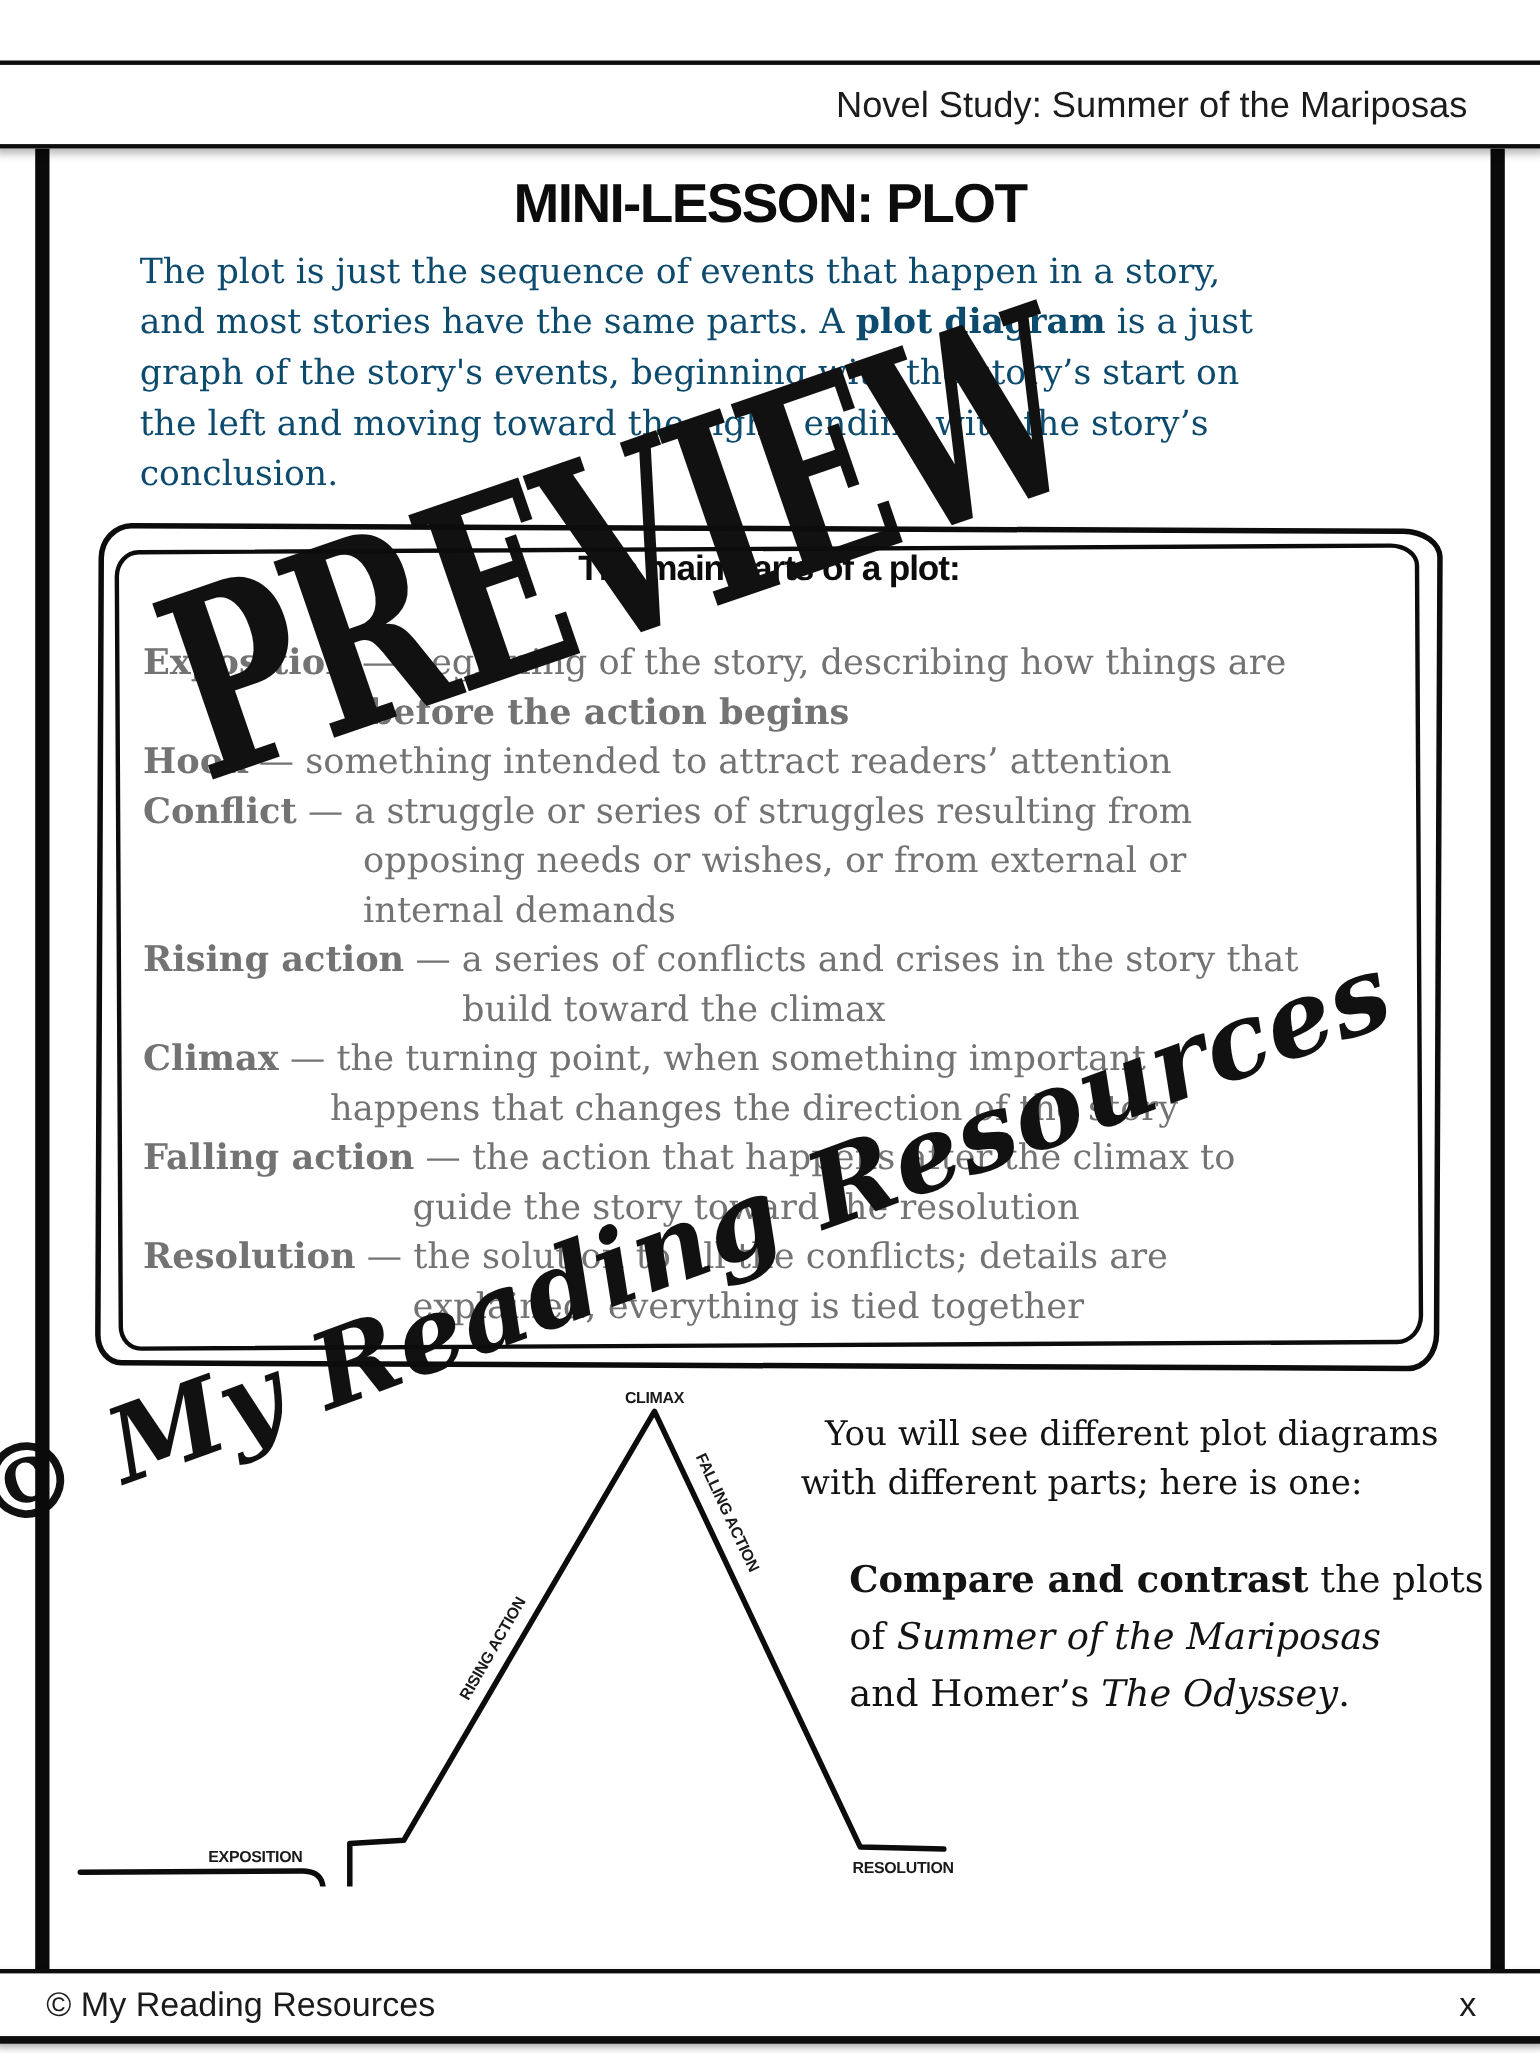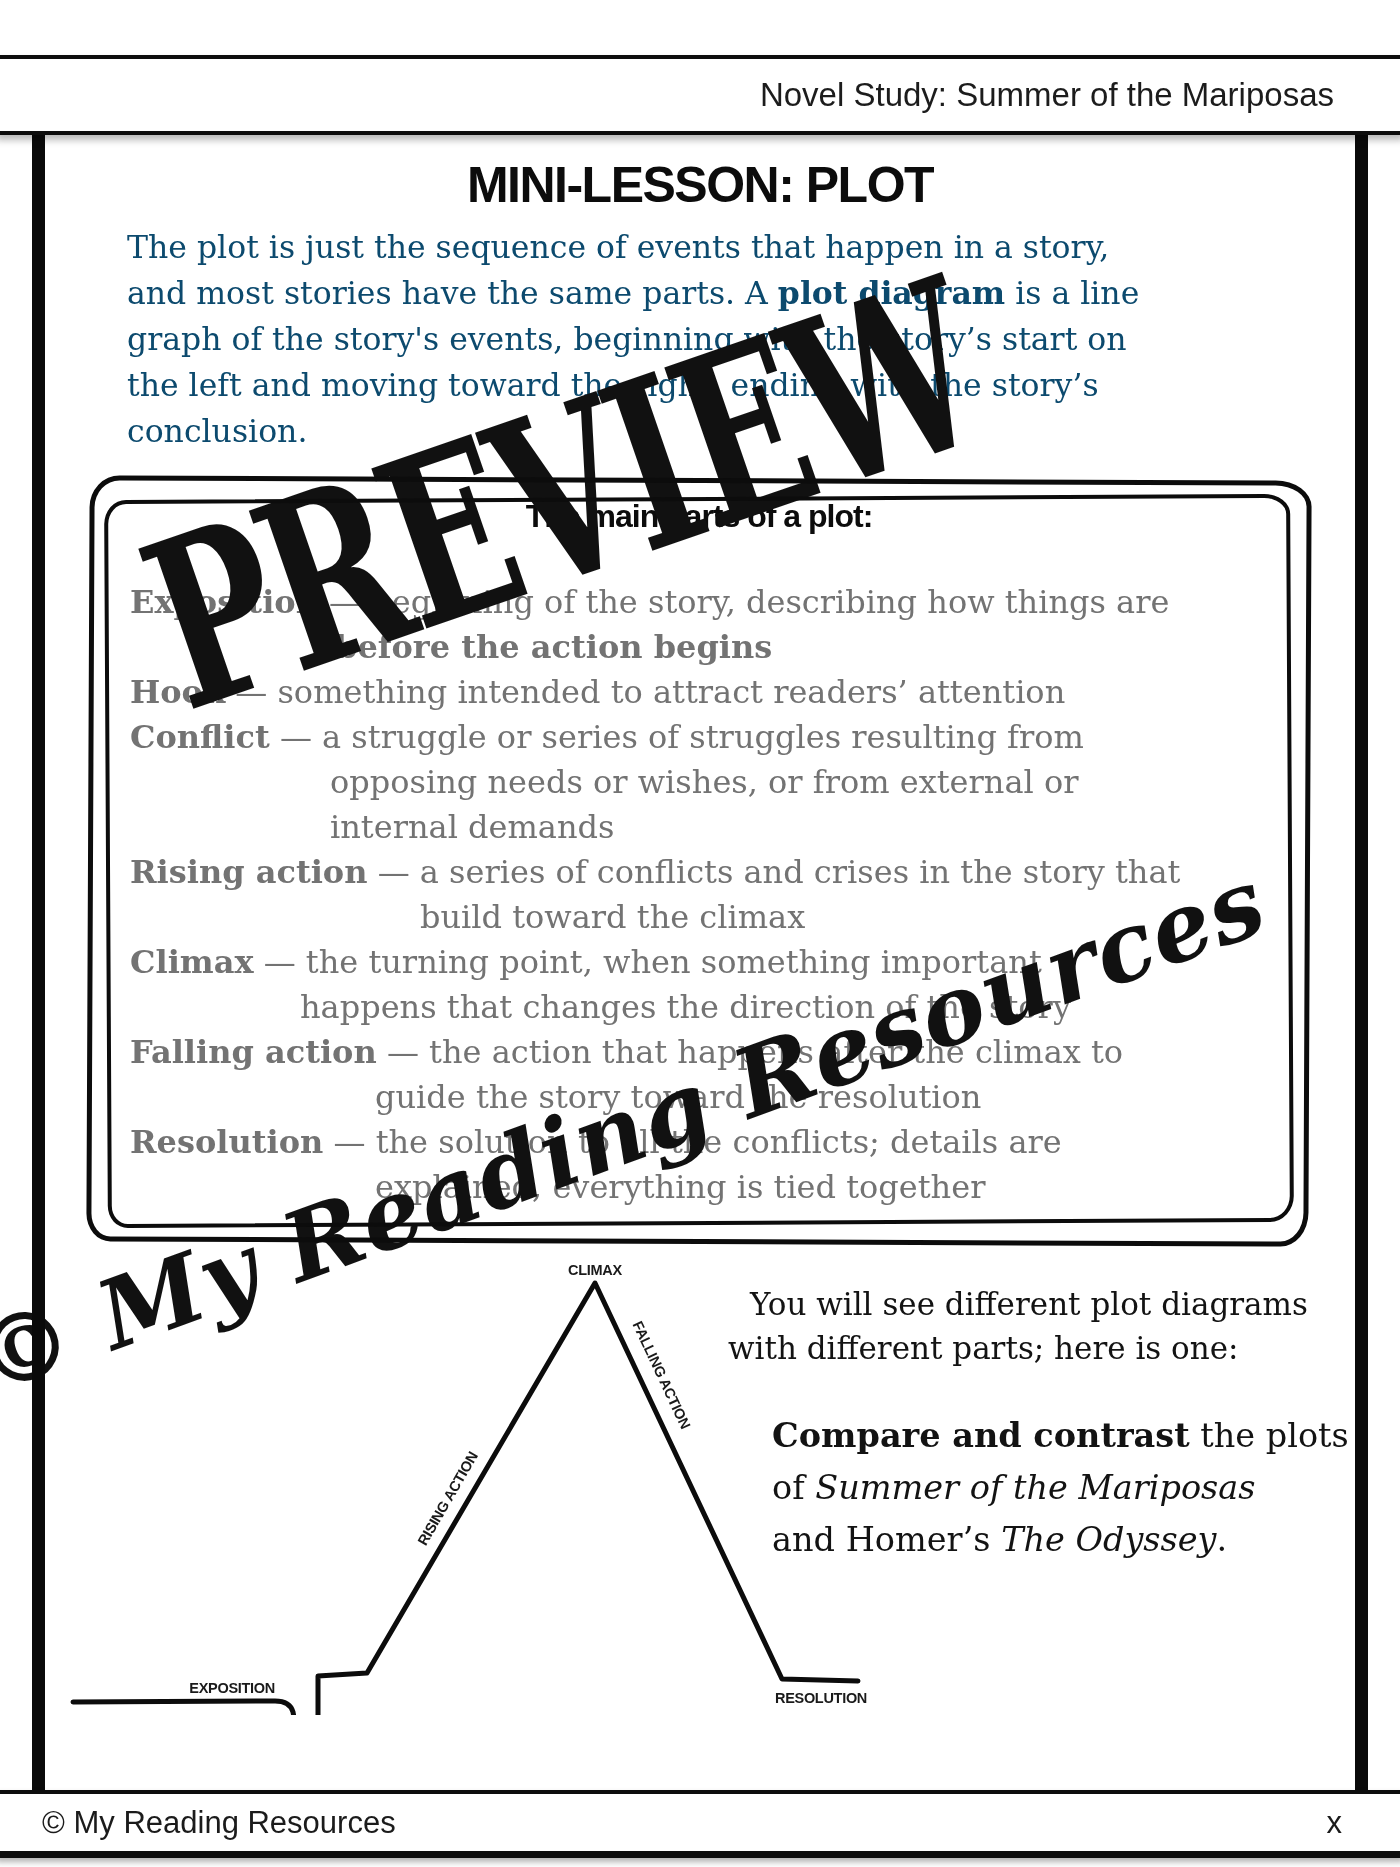--- a/index.html
+++ b/index.html
@@ -72,21 +72,21 @@
     <span>Novel Study: Summer of the Mariposas</span>
   </div>
 
   <div class="abs vbar" id="vbar-left"></div>
   <div class="abs vbar" id="vbar-right"></div>
 
   <div class="abs z1" id="main-title">MINI-LESSON: PLOT</div>
 
   <div class="abs z1" id="intro">
       <div class="line"><span>The plot is just the sequence of events that happen in a story,</span></div>
-      <div class="line"><span>and most stories have the same parts. A </span><span class="b">plot diagram</span><span> is a line</span></div>
+      <div class="line"><span>and most stories have the same parts. A </span><span class="b">plot diagram</span><span> is a just</span></div>
       <div class="line"><span>graph of the story's events, beginning with the story’s start on</span></div>
       <div class="line"><span>the left and moving toward the right, ending with the story’s</span></div>
       <div class="line"><span>conclusion.</span></div>
     </div>
 
   <div class="abs z3" id="box-outer"></div>
   <div class="abs z3" id="box-inner"></div>
   <div class="abs z1" id="box-title">The main parts of a plot:</div>
   <div class="abs z1" id="defs">
       <div class="line"><span class="b">Exposition</span><span> — beginning of the story, describing how things are</span></div>

